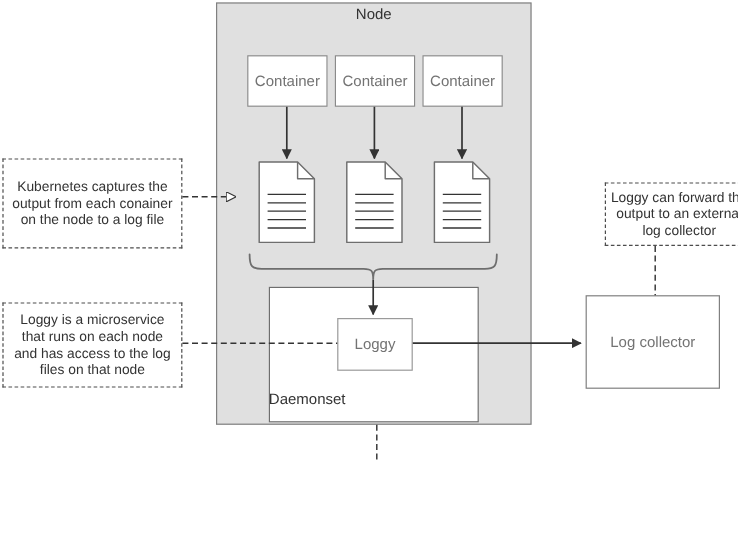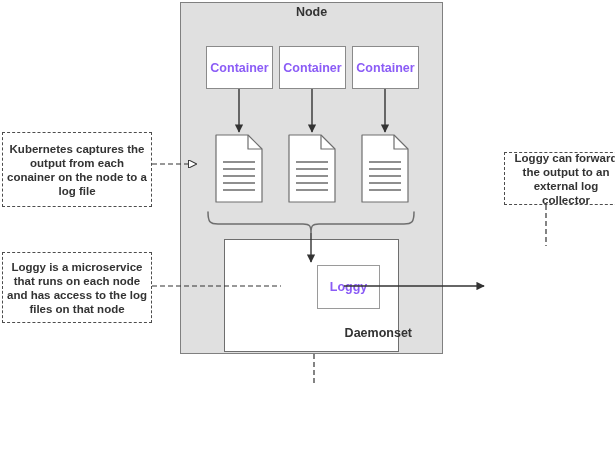--- a/index.html
+++ b/index.html
@@ -9,30 +9,29 @@
   }
   body {
     font-family: "Liberation Sans", sans-serif;
   }
   #canvas {
     position: relative;
     width: 615px;
     height: 463px;
     background: #ffffff;
     overflow: hidden;
-    font-weight: bold;
   }
   .box {
     position: absolute;
     box-sizing: border-box;
     display: flex;
     align-items: center;
     justify-content: center;
     text-align: center;
-    color: #8b5cf6;
+    color: #737373;
   }
   
   #node-box {
     left: 180px;
     top: 2px;
     width: 263px;
     height: 352px;
     background: #e0e0e0;
     border: 1px solid #808080;
     display: block;
@@ -67,34 +66,33 @@
     height: 113px;
     background: #ffffff;
     border: 1px solid #6e6e6e;
     display: block;
   }
   #daemonset-label {
     position: absolute;
     left: 224px;
     top: 326px;
     width: 188px;
-    text-align: right;
+    text-align: left;
     font-size: 12.5px;
     color: #333333;
   }
   
   #loggy-box {
     left: 281px;
     top: 265px;
     width: 63px;
     height: 44px;
     background: #ffffff;
     border: 1px solid #9a9a9a;
     font-size: 12.5px;
-    margin-left: 36px;
   }
   
   #log-collector-box {
     left: 488px;
     top: 246px;
     width: 112px;
     height: 78px;
     background: #ffffff;
     border: 1px solid #808080;
     font-size: 12.5px;
@@ -139,20 +137,21 @@
 
   <div class="box container-box" id="container-0">Container</div>
   <div class="box container-box" id="container-1">Container</div>
   <div class="box container-box" id="container-2">Container</div>
 
   <div class="box" id="daemonset-box"></div>
   <div id="daemonset-label">Daemonset</div>
 
   <div class="box" id="loggy-box">Loggy</div>
 
+  <div class="box" id="log-collector-box">Log collector</div>
 
   <div class="note" id="note-loggy">Loggy is a microservice that runs on each node and has access to the log files on that node</div>
   <div class="note" id="note-capture">Kubernetes captures the output from each conainer on the node to a log file</div>
   <div class="note" id="note-forward">Loggy can forward the output to an external log collector</div>
 
   <svg id="overlay" viewBox="0 0 615 463">
     <defs>
       <marker id="arrow-solid" viewBox="0 0 10 10" refX="9" refY="5" markerWidth="6" markerHeight="6" orient="auto-start-reverse">
         <path d="M 0 0 L 10 5 L 0 10 z" fill="#333333"></path>
       </marker>

